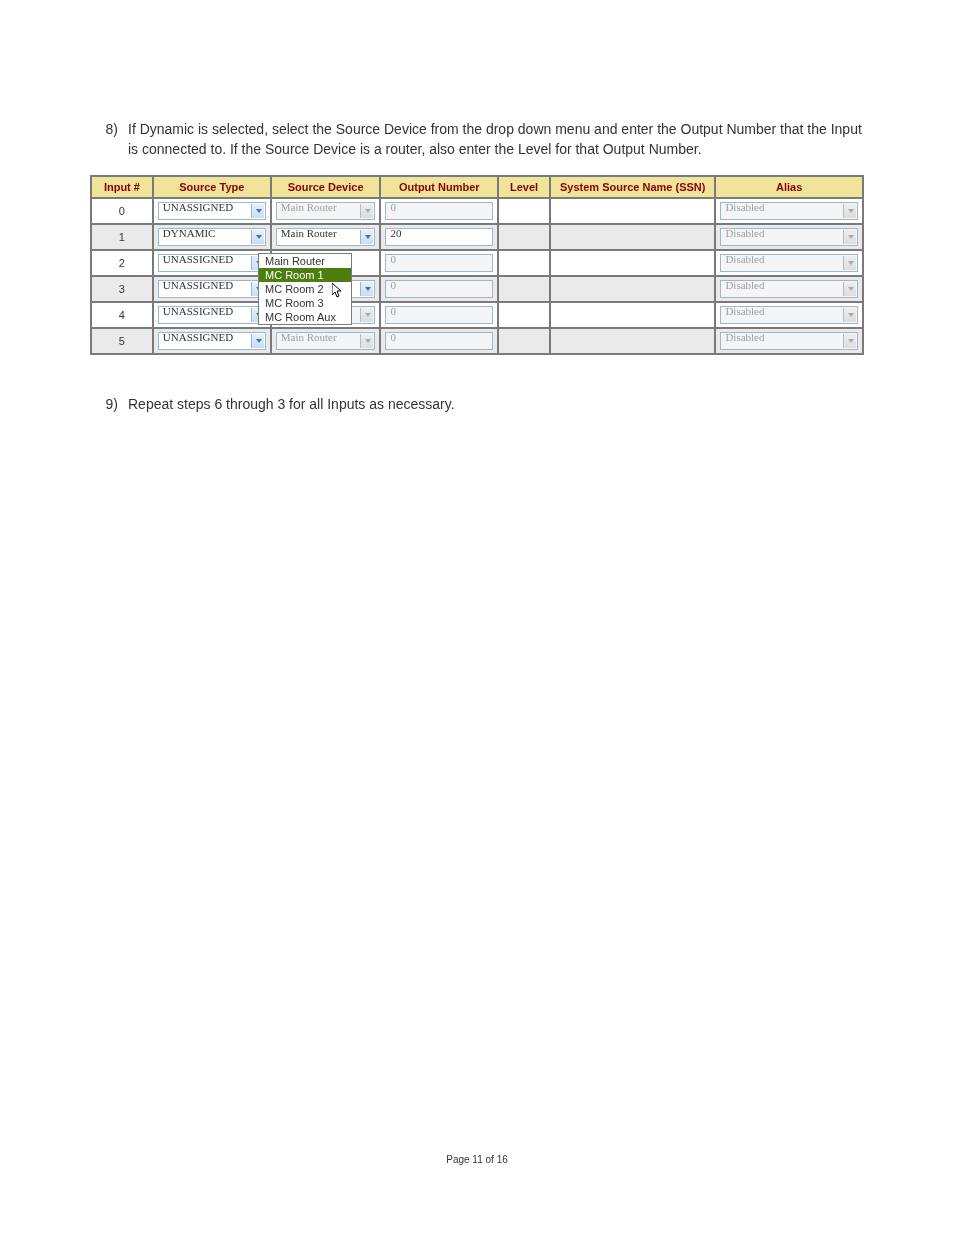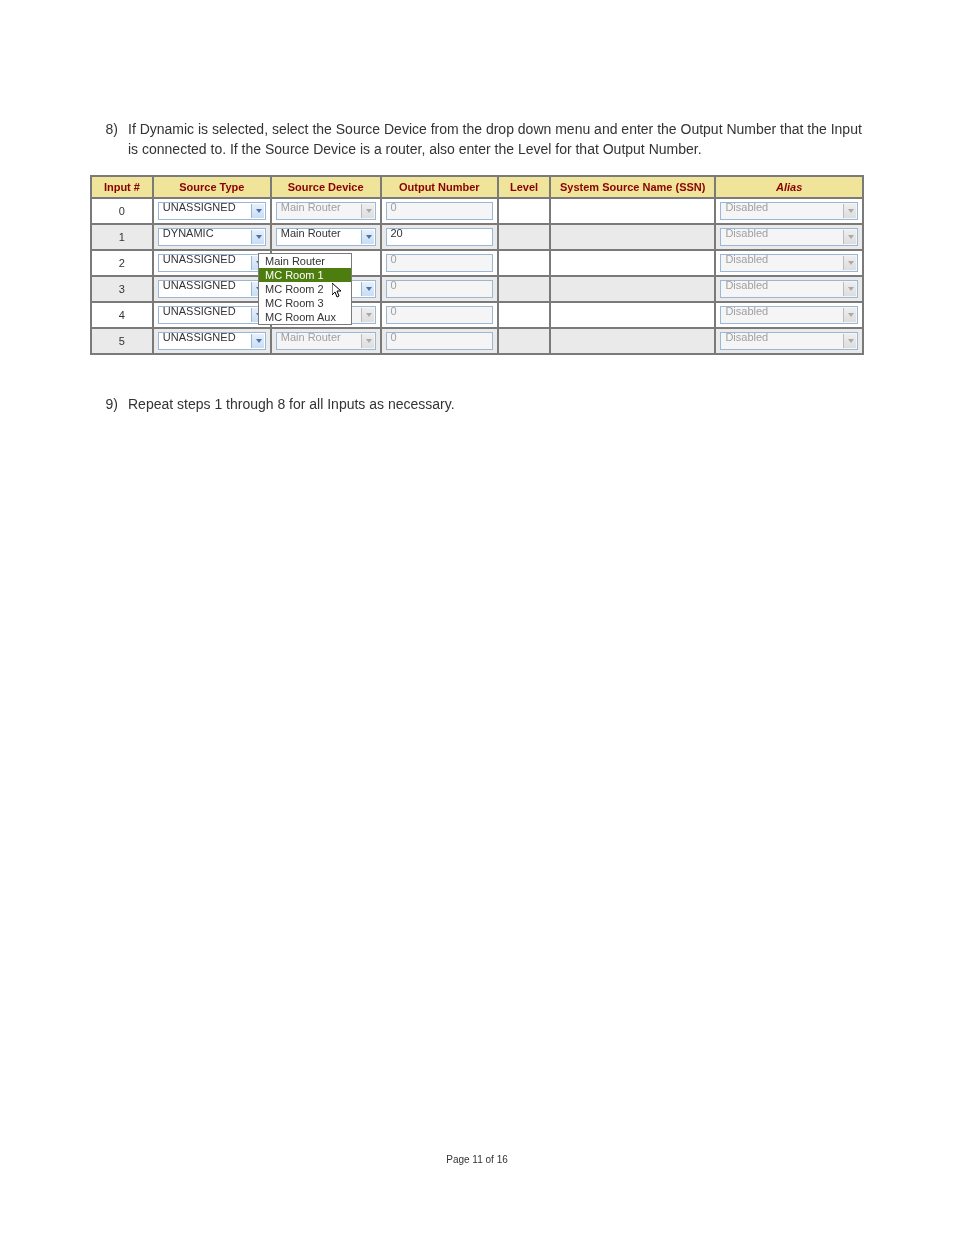--- a/index.html
+++ b/index.html
@@ -57,21 +57,21 @@
     height: 20px;
     background: #fff;
   }
   table.grid tr.alt td {
     background: #eaeaea;
   }
   .sel, .inp {
     width: 100%;
     box-sizing: border-box;
     font-size: 11px;
-    font-family: Liberation Sans, sans-serif;
+    font-family: Liberation Serif, serif;
     border: 1px solid #9ab7d6;
     background: #fff;
     height: 18px;
     display: flex;
     align-items: center;
     padding: 0 14px 8px 4px;
     position: relative;
     text-align: left;
   }
   .sel::after {
@@ -105,21 +105,21 @@
   }
   .sel.disabled .arrow {
     border-top-color: #aaa;
   }
   .col-input { width: 52px; }
   .col-stype { width: 108px; }
   .col-sdev  { width: 100px; }
   .col-onum  { width: 108px; }
   .col-level { width: 42px; }
   .col-ssn   { width: 156px; }
-  .col-alias { width: 138px; font-style: italic; }
+  .col-alias { width: 138px; }
 
   .dropdown-list {
     position: absolute;
     background: #fff;
     border: 1px solid #7a7a7a;
     font-size: 11px;
     font-family: Tahoma, Arial, sans-serif;
     z-index: 10;
   }
   .dropdown-list .opt {
@@ -288,18 +288,18 @@
         <div class="opt">MC Room Aux</div>
       </div>
 
     <svg class="cursor-arrow" style="left:242px; top:108px;" viewBox="0 0 12 16">
       <path d="M0 0 L0 12 L3 9 L5 14 L7 13 L5 8 L9 8 Z" fill="#fff" stroke="#000" stroke-width="1"></path>
     </svg>
   </div>
 
   <div class="step">
     <div class="step-num">9)</div>
-    <div class="step-text">Repeat steps 1 through 8 for all Inputs as necessary.</div>
+    <div class="step-text">Repeat steps 6 through 3 for all Inputs as necessary.</div>
   </div>
 
 
   <div class="footer">Page 11 of 16</div>
 </div>
 
 </body></html>

